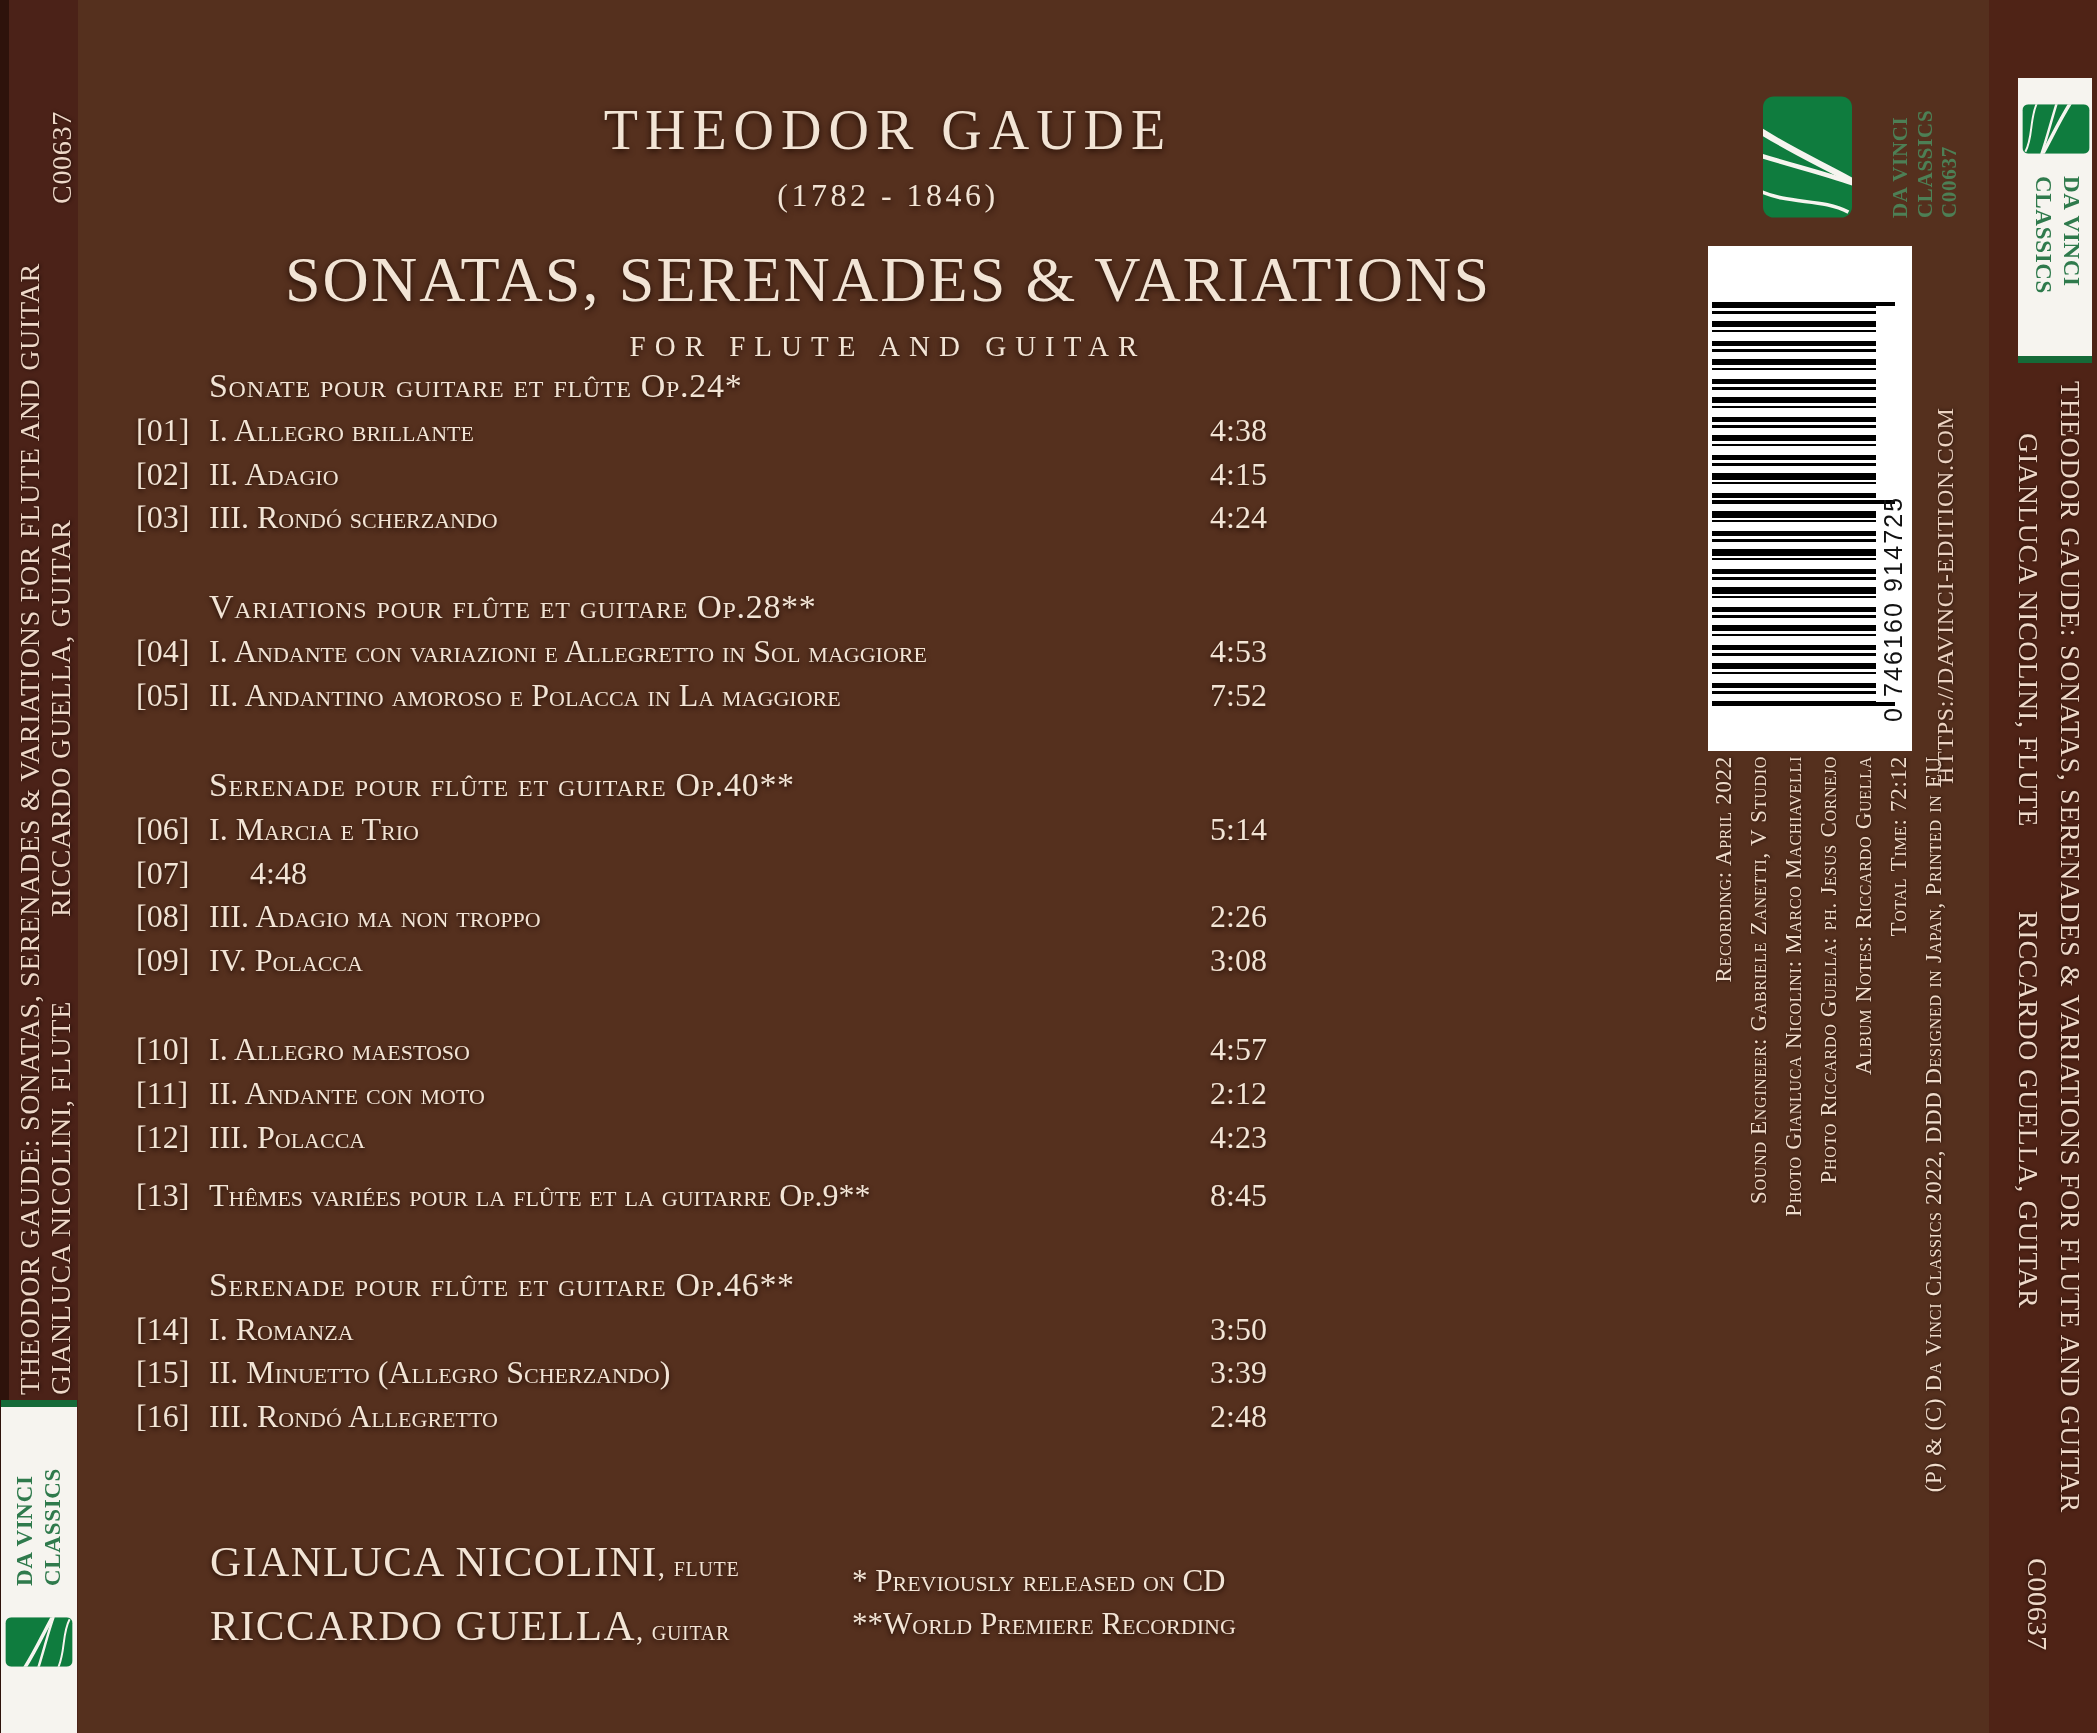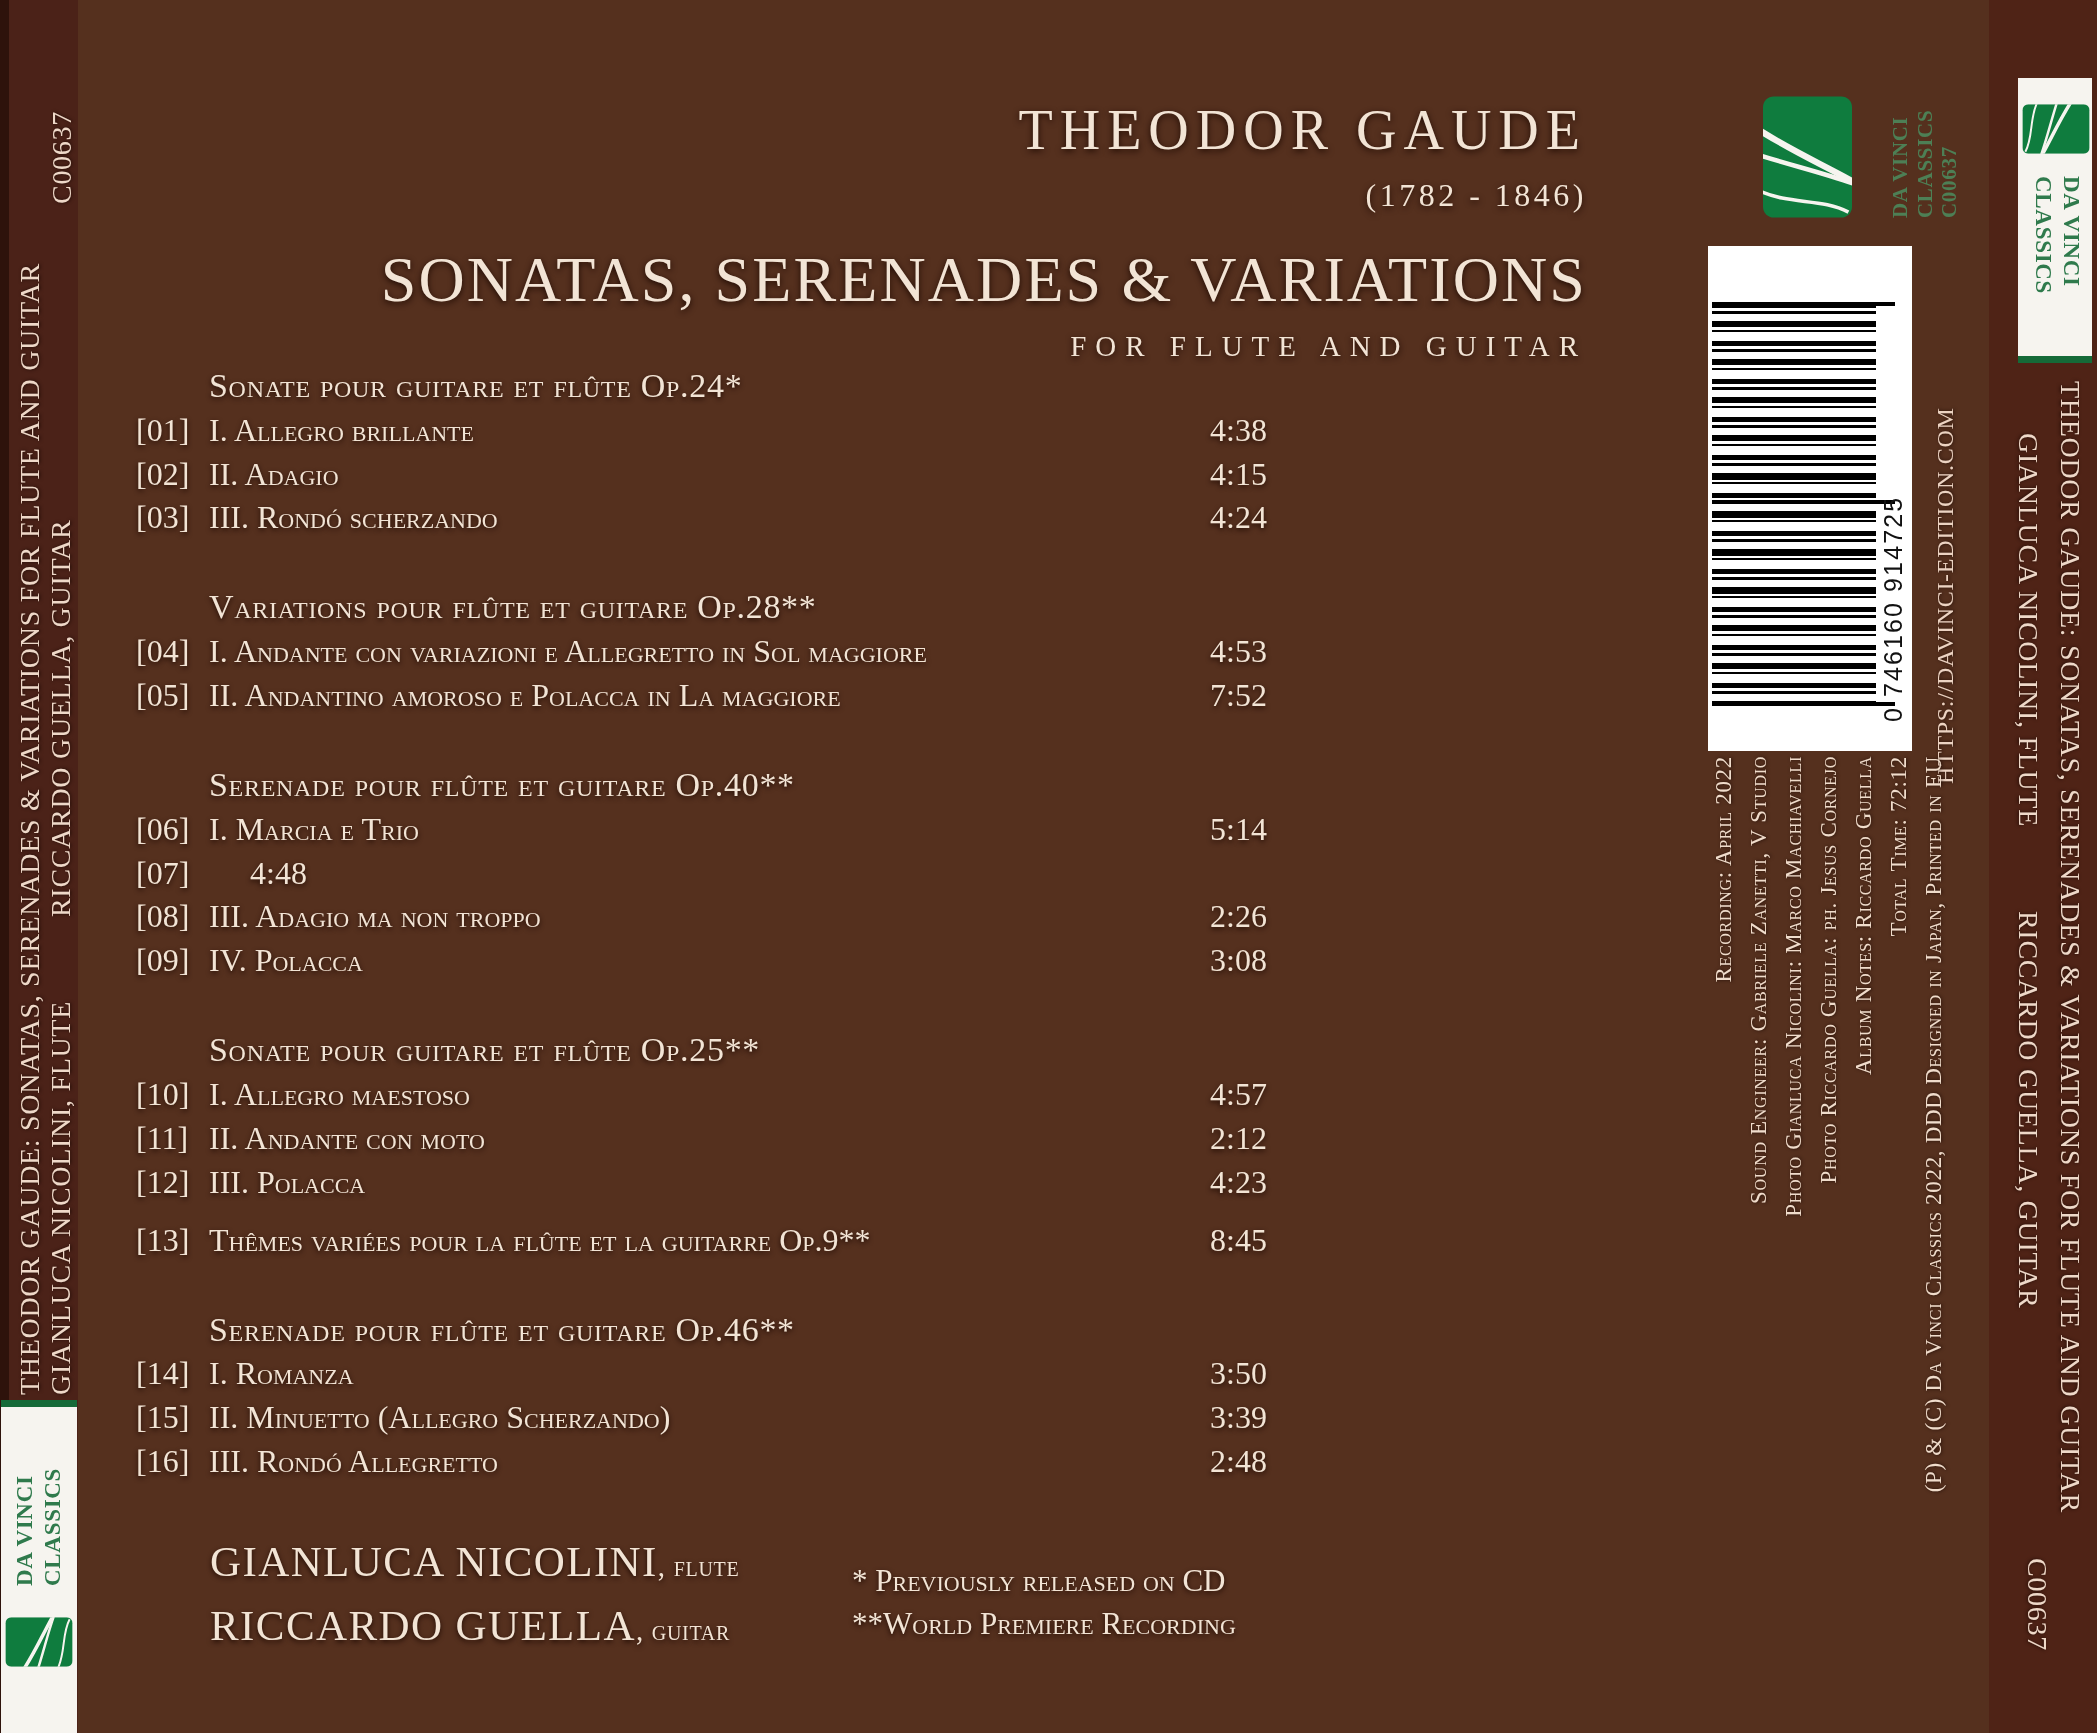--- a/index.html
+++ b/index.html
@@ -29,21 +29,21 @@
   .spine-txt{font-size:28px;letter-spacing:0.7px;color:#eed8c8;
              text-shadow:0 1.4px 3.5px rgba(25,8,3,.9);}
   .gap120{display:inline-block;width:84px;}
   
   .label-box{position:absolute;background:#f6f4ef;}
   .greenline-top{position:absolute;left:0;top:0;width:100%;height:7px;background:#156a38;}
   .greenline-bot{position:absolute;left:0;bottom:0;width:100%;height:7px;background:#156a38;}
   .label-text{font-size:23px;line-height:28px;letter-spacing:0.7px;color:#2f7a4c;font-weight:bold;}
   .logo-box{position:absolute;}
   
-  .title-block{position:absolute;left:189px;top:98px;width:1398px;text-align:right;
+  .title-block{position:absolute;left:189px;top:98px;width:1398px;text-align:center;
                text-shadow:0 2.1px 6.3px rgba(28,8,2,.95);}
   .composer{font-size:56px;letter-spacing:7px;}
   .dates{font-size:32px;letter-spacing:3.5px;margin-top:15.4px;}
   .album-title{font-size:64px;letter-spacing:2.1px;margin-top:29px;}
   .album-subtitle{font-size:29px;letter-spacing:9px;margin-top:13px;}
   
   .tracklist{position:absolute;left:136px;top:368px;width:1131px;
              text-shadow:0 2.1px 5.6px rgba(28,8,2,.9);}
   .sec{margin-top:55px;}
   .sec:first-child{margin-top:0;}
@@ -140,21 +140,20 @@
           <span class="ttl">III. Adagio ma non troppo</span>
           <span class="tm">2:26</span>
         </div>
         <div class="trk">
           <span class="num">[09]</span>
           <span class="ttl">IV. Polacca</span>
           <span class="tm">3:08</span>
         </div>
       </div>
       <div class="sec">
-        <div class="sec-header">Sonate pour guitare et flûte Op.25**</div>
         <div class="trk">
           <span class="num">[10]</span>
           <span class="ttl">I. Allegro maestoso</span>
           <span class="tm">4:57</span>
         </div>
         <div class="trk">
           <span class="num">[11]</span>
           <span class="ttl">II. Andante con moto</span>
           <span class="tm">2:12</span>
         </div>

